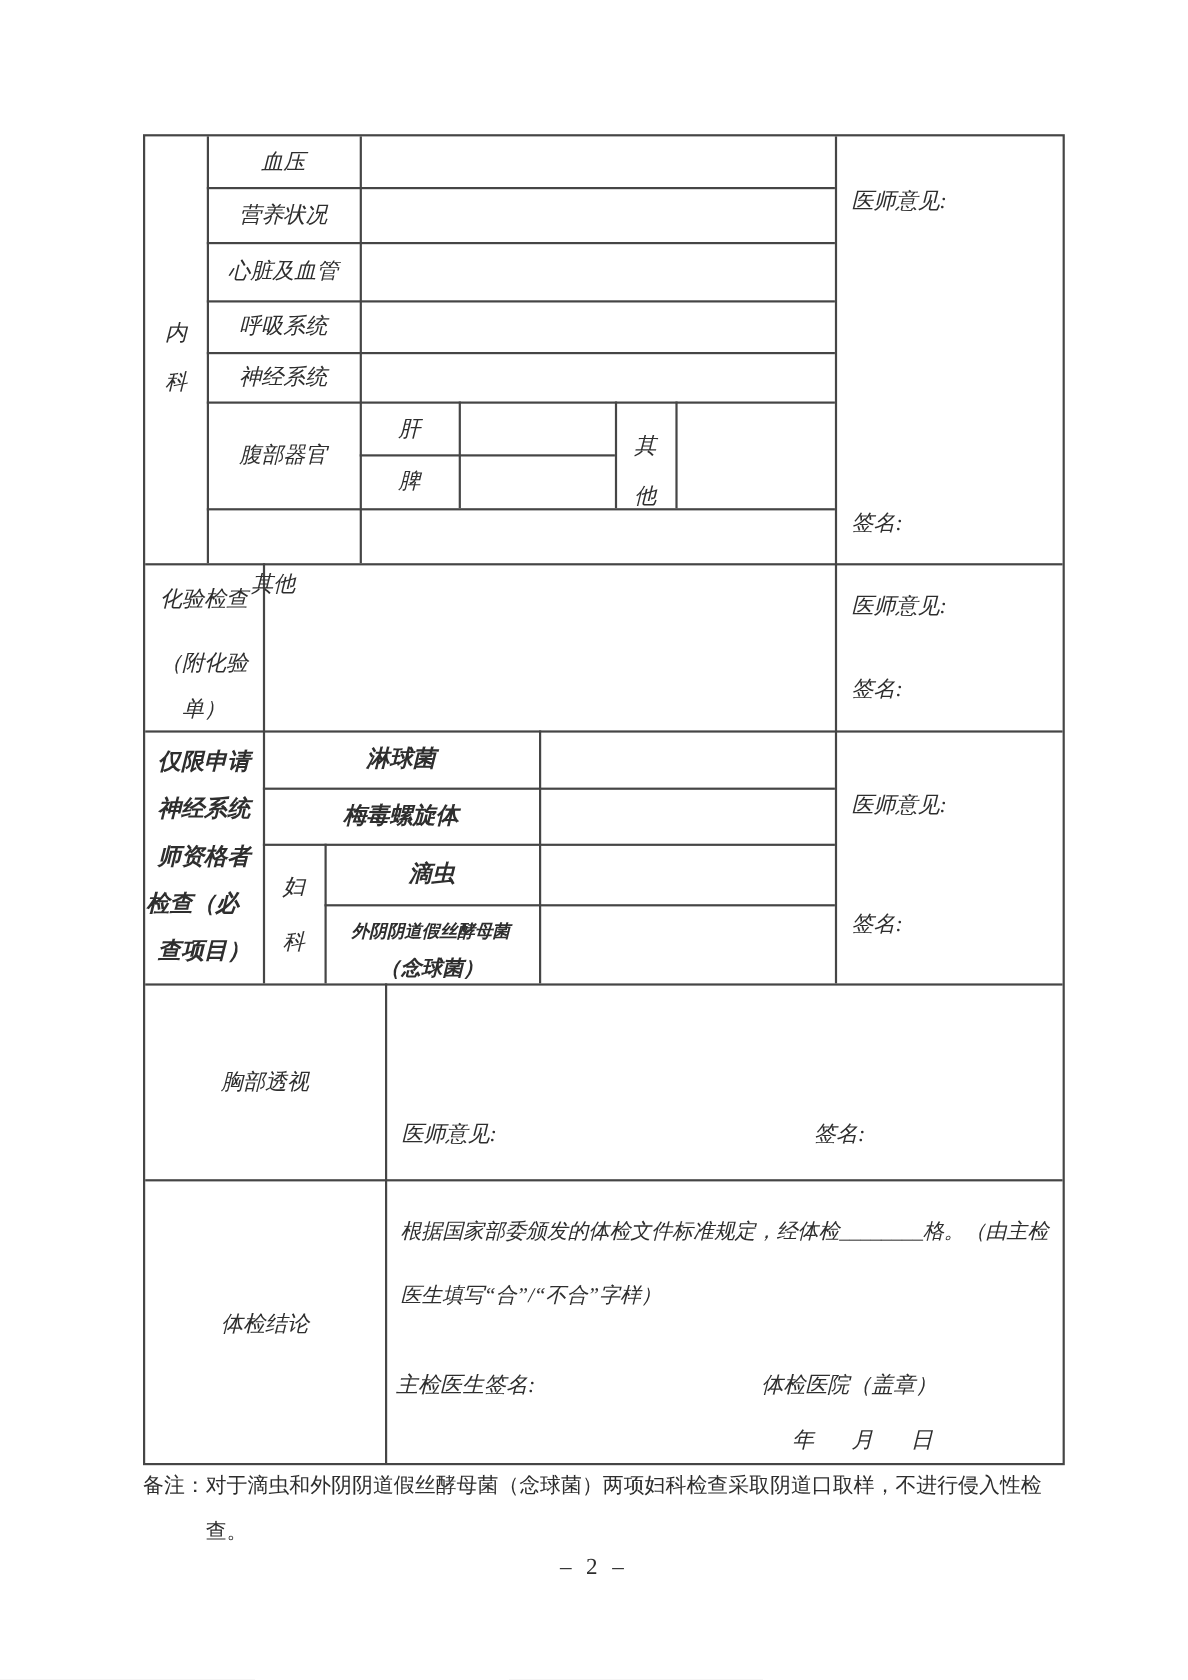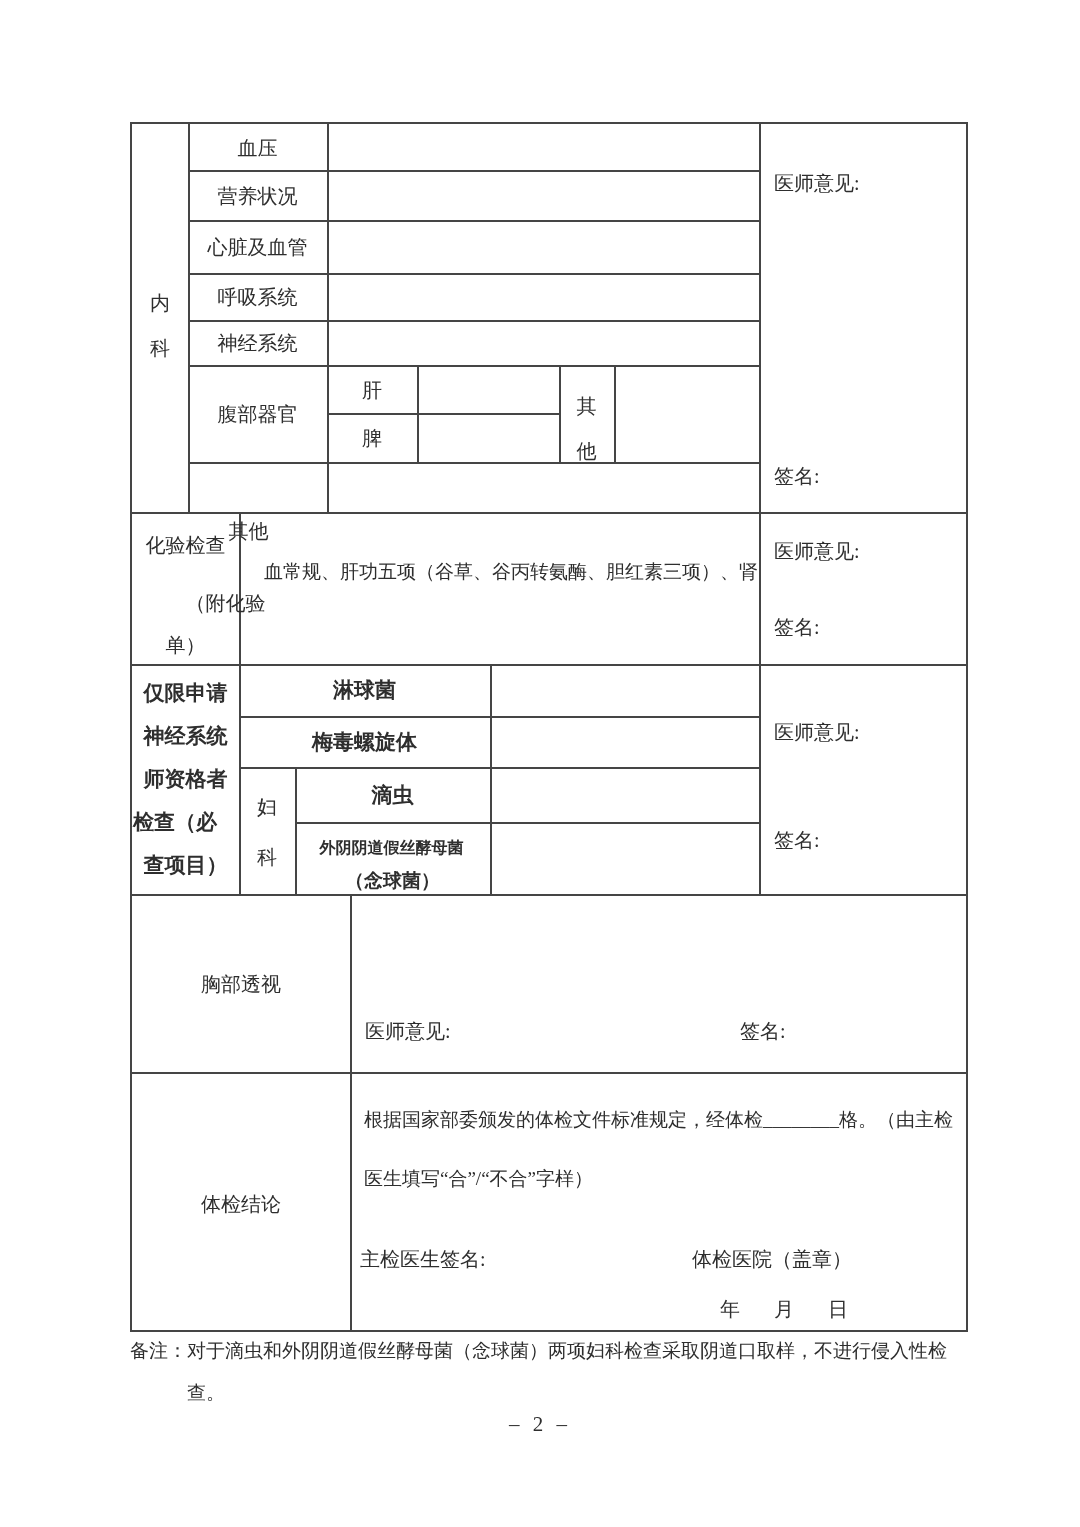--- a/index.html
+++ b/index.html
@@ -5,21 +5,21 @@
   html,body{margin:0;padding:0;background:#e8e8e8;}
   .sheet{
     position:relative;width:1080px;height:1527px;background:#ffffff;
     font-family:"Liberation Serif","DejaVu Serif",serif;color:#2e2e2e;
     margin:0 auto;overflow:hidden;
   }
   .tbl{position:absolute;left:130px;top:122px;width:838px;height:1210px;
        border:2px solid #454545;box-sizing:border-box;}
   .vl{position:absolute;width:2px;background:#454545;}
   .hl{position:absolute;height:2px;background:#454545;}
-  .lbl{position:absolute;font-size:20px;white-space:nowrap;line-height:22px;}
+  .lbl{position:absolute;font-size:20px;white-space:nowrap;line-height:22px;font-style:italic;}
   .ctr{text-align:center;}
   .bsans{font-family:"Liberation Sans","DejaVu Sans",sans-serif;font-weight:700;font-size:21px;}
   .small{font-size:19px;}
   .cellblank{position:absolute;background:transparent;}
   .note{position:absolute;left:130px;top:1330px;width:838px;font-size:19px;
         line-height:42px;padding-left:57px;text-indent:-57px;box-sizing:border-box;}
   .pagenum{position:absolute;left:0;top:1412px;width:1080px;text-align:center;
            font-size:21px;letter-spacing:4px;}
 </style>
 </head>
@@ -80,23 +80,22 @@
     <div class="lbl ctr" style="left:195px;top:255px;width:90px;">肝</div>
     <div class="lbl ctr" style="left:195px;top:303px;width:90px;">脾</div>
     <div class="lbl ctr" style="left:427px;top:271px;width:55px;">其</div>
     <div class="lbl ctr" style="left:427px;top:316px;width:55px;">他</div>
     <div class="lbl ctr" style="left:56px;top:353px;width:121px;margin-top:43px;">其他</div>
 
     <div class="lbl" style="left:642px;top:48px;">医师意见:</div>
     <div class="lbl" style="left:642px;top:341px;">签名:</div>
 
     <div class="lbl ctr" style="left:0;top:410px;width:107px;">化验检查</div>
-    <div class="lbl ctr" style="left:0;top:468px;width:107px;margin-left:40px;">（附化验</div>
+    <div class="lbl ctr" style="left:0;top:468px;width:107px;">（附化验</div>
     <div class="lbl ctr" style="left:0;top:510px;width:107px;">单）</div>
-    <div class="lbl small" style="left:132px;top:437px;">血常规、肝功五项（谷草、谷丙转氨酶、胆红素三项）、肾</div>
     <div class="lbl" style="left:642px;top:416px;">医师意见:</div>
     <div class="lbl" style="left:642px;top:492px;">签名:</div>
 
     <div class="lbl ctr bsans" style="left:0;top:558px;width:107px;">仅限申请</div>
     <div class="lbl ctr bsans" style="left:0;top:601px;width:107px;">神经系统</div>
     <div class="lbl ctr bsans" style="left:0;top:644px;width:107px;">师资格者</div>
     <div class="lbl ctr bsans" style="left:0;top:687px;width:86px;">检查（必</div>
     <div class="lbl ctr bsans" style="left:0;top:730px;width:107px;">查项目）</div>
 
     <div class="lbl ctr bsans" style="left:107px;top:555px;width:251px;">淋球菌</div>

